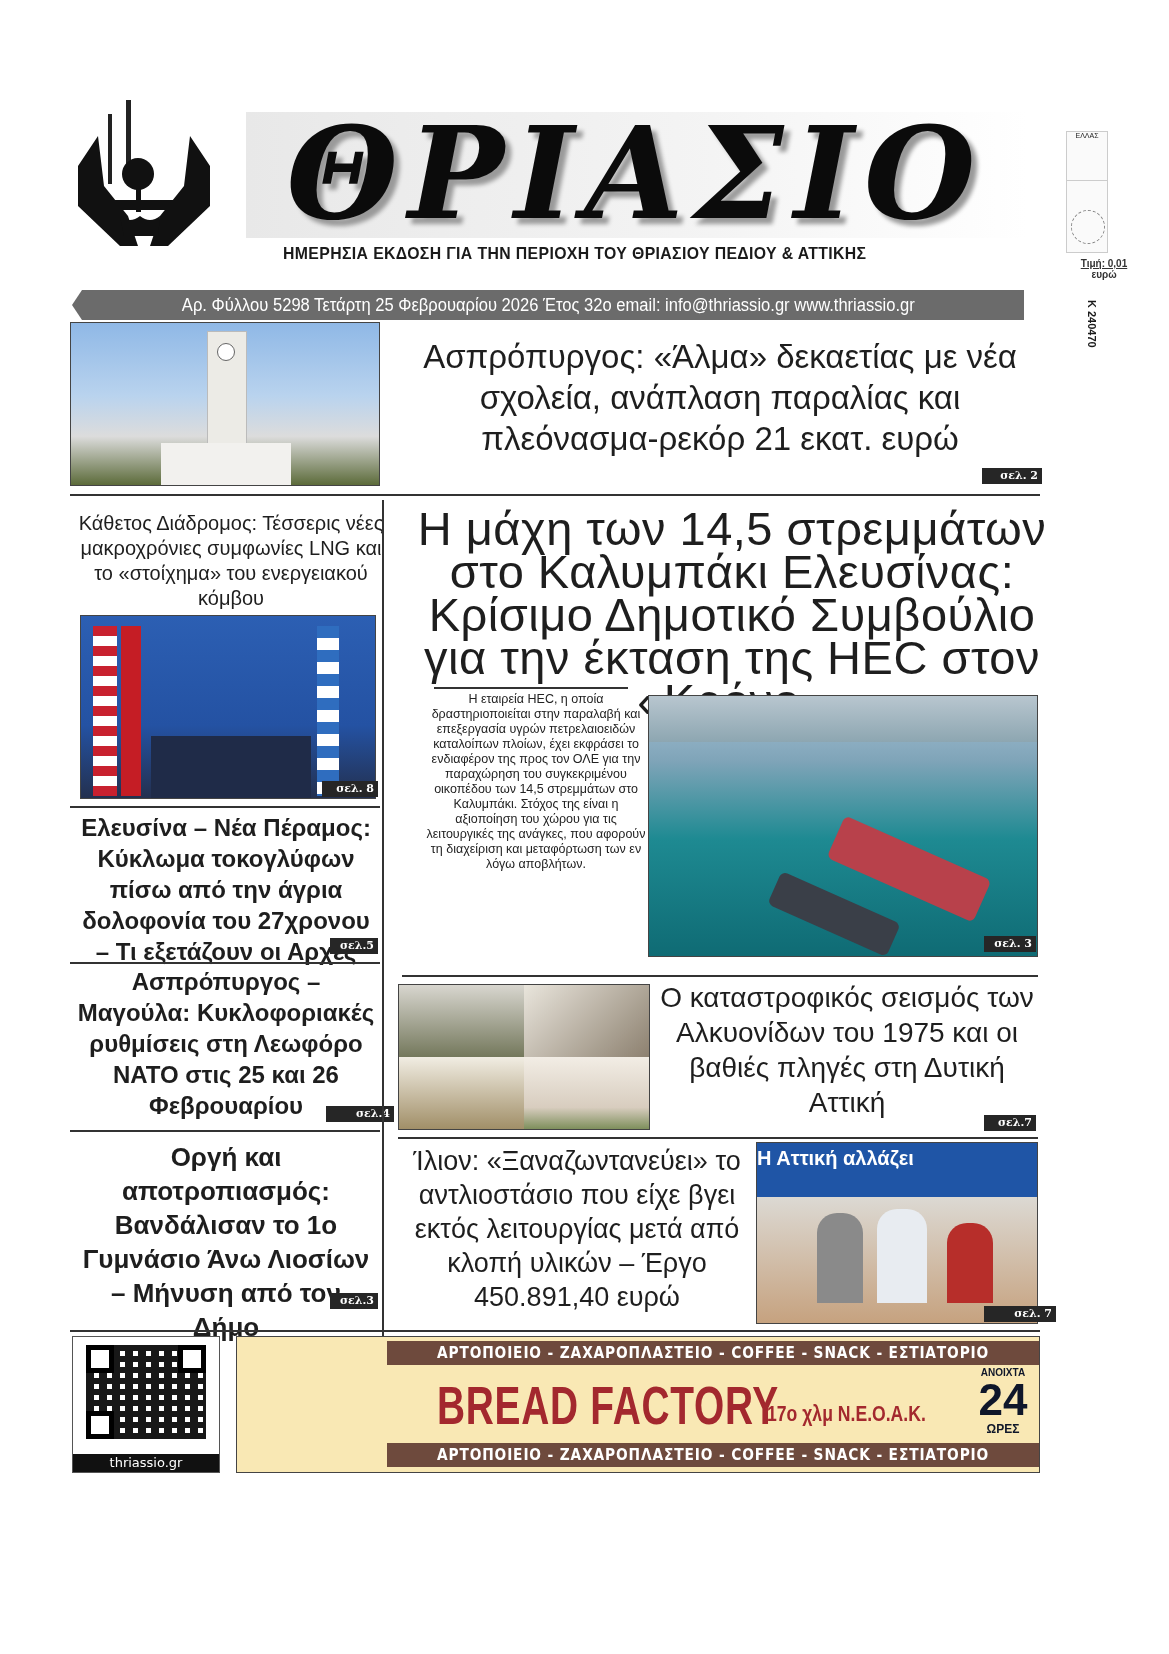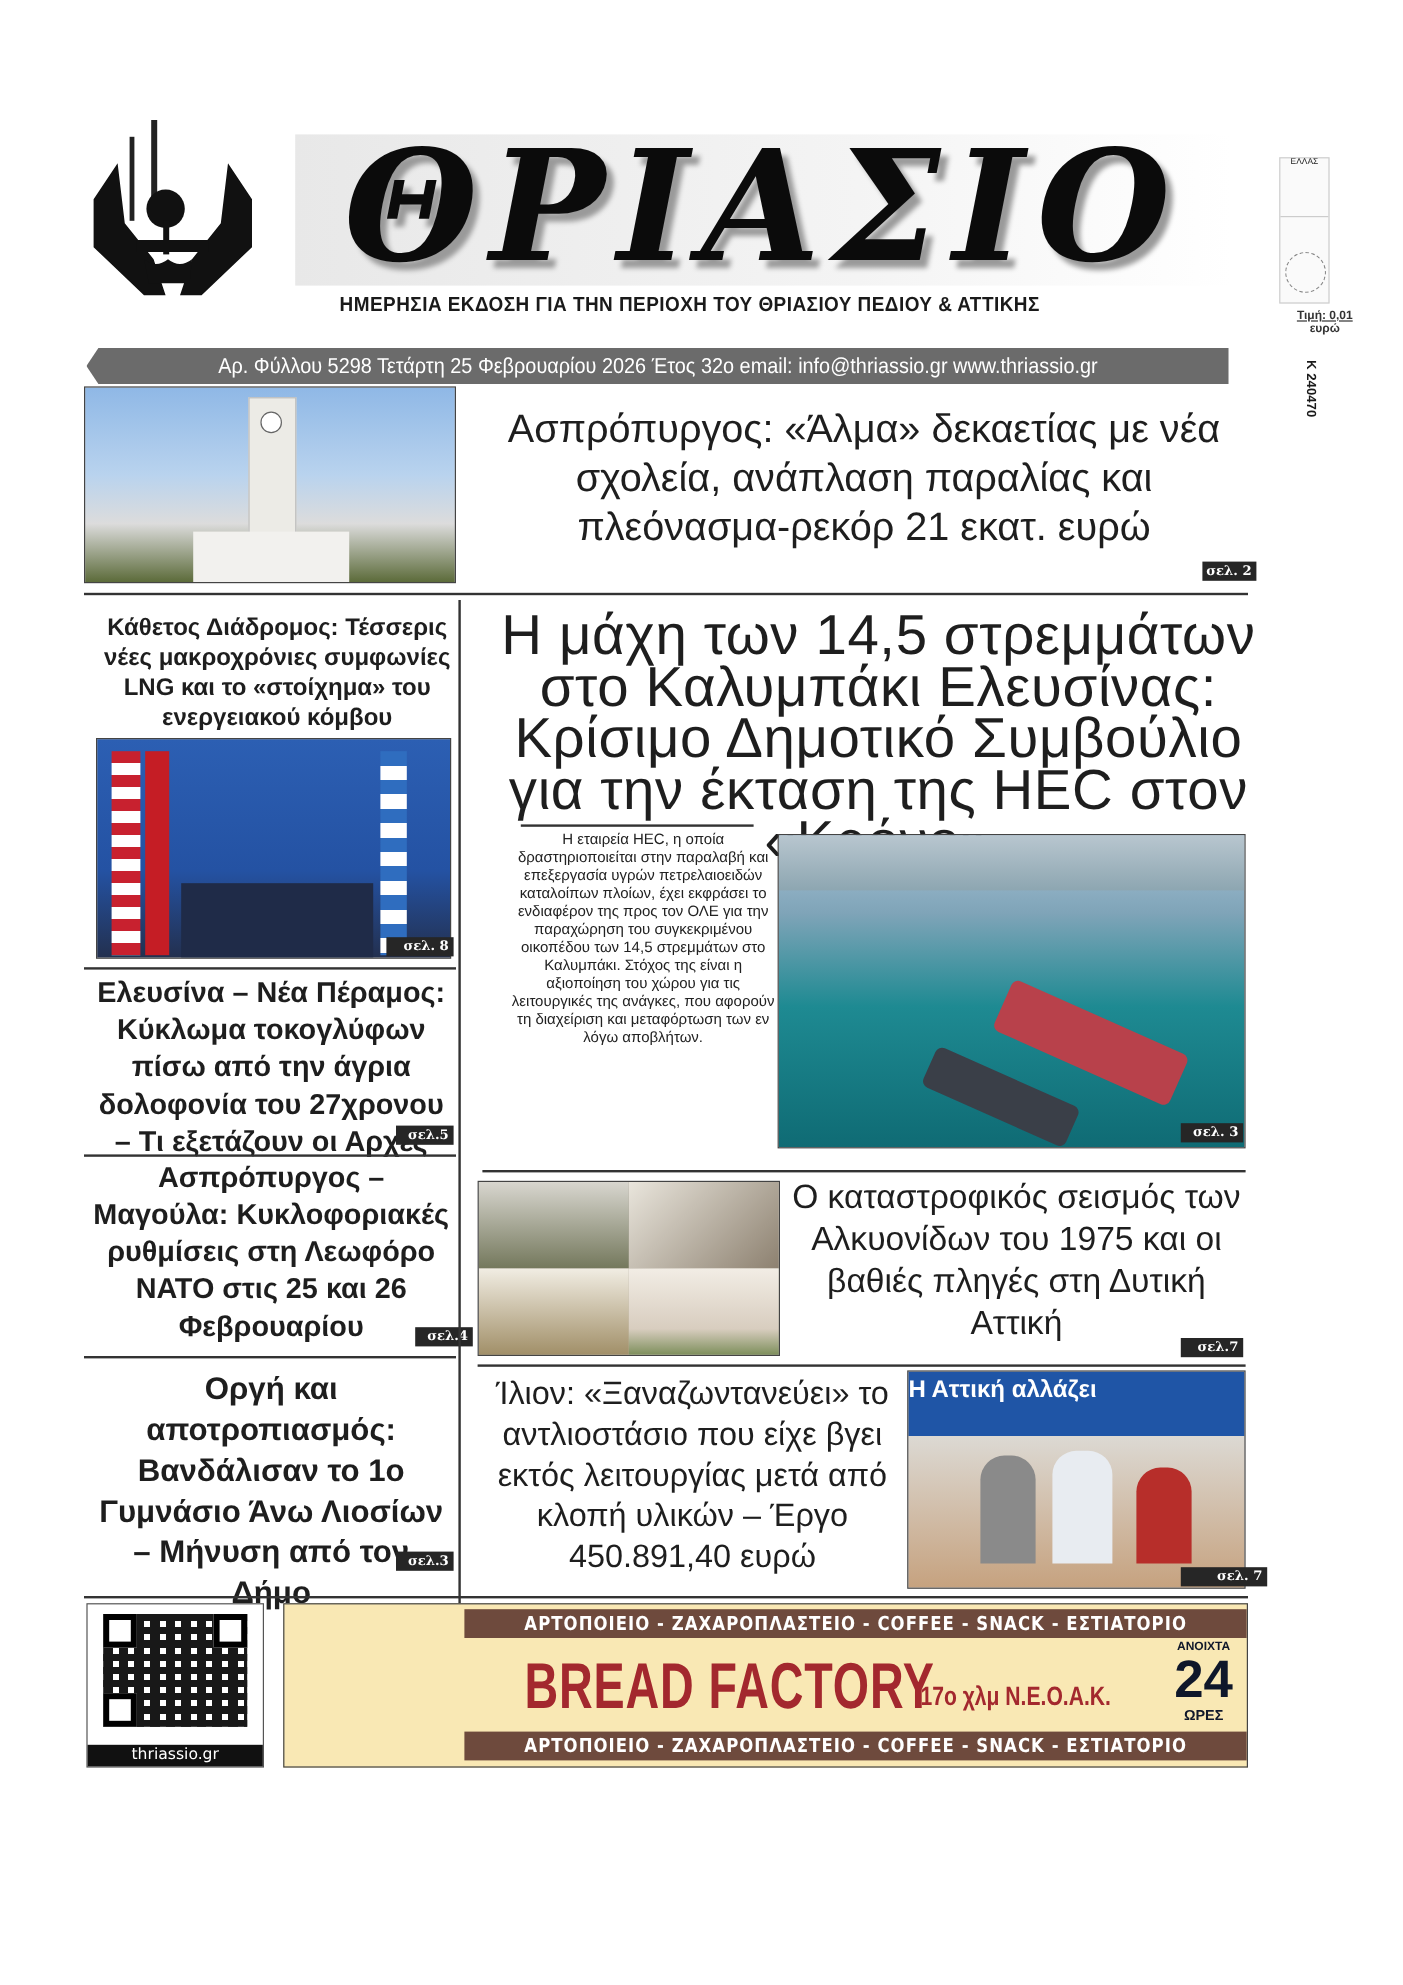--- a/index.html
+++ b/index.html
@@ -26,21 +26,21 @@
   .ph-flags { background:linear-gradient(180deg,#2c5fb3 0%,#2452a3 60%,#23304f 100%); }
   .ph-port { background:linear-gradient(180deg,#a9c3d7 0%,#7fa4b8 25%,#1e8a92 55%,#0f6b74 100%); }
   .ph-quake { background:linear-gradient(135deg,#b9b2a3 0%,#7d7566 40%,#c9c2b4 70%,#8a8f7a 100%); }
   .ph-office { background:linear-gradient(180deg,#1f55a6 0%,#1f55a6 30%,#dcd9d3 30%,#c6a27f 100%); }
   .ph-banner-text { position:absolute; left:0; top:4px; width:100%; text-align:left; color:#fff; font-weight:bold; font-size:20px; }
   
   .hl { text-align:center; font-family:"Liberation Sans", sans-serif; color:#1e1e1e; }
   .hl-top { left:400px; top:336px; width:640px; font-size:33px; line-height:41px; }
   .hl-main { left:412px; top:507px; width:640px; font-size:47px; line-height:43px; font-weight:normal; letter-spacing:0.5px; }
   .hl-left { font-weight:bold; font-size:24px; line-height:31px; }
-  .hl-lng { left:72px; top:511px; width:318px; font-size:20px; line-height:25px; font-weight:bold; }
+  .hl-lng { left:72px; top:511px; width:318px; font-size:20px; line-height:25px; font-weight:normal; }
   .body-text { left:426px; top:686px; width:220px; font-size:12.5px; line-height:15px; text-align:center; color:#222; }
   .body-rule { left:434px; top:687px; width:194px; height:1.5px; background:#333; }
   .hl-right { font-size:28px; line-height:35px; }
   .badge { background:#262626; color:#fff; font-family:"DejaVu Serif", serif; font-weight:bold; font-size:11px; height:16px; line-height:16px; text-align:right; padding-right:4px; box-sizing:border-box; }
   
   .qr { left:72px; top:1336px; width:146px; height:135px; border:1.5px solid #555; background:#fff; }
   .qr-grid { position:absolute; left:13px; top:8px; width:120px; height:94px;
      background:
        repeating-linear-gradient(90deg,#000 0 8px,transparent 8px 13px),
        repeating-linear-gradient(0deg,#000 0 6px,#fff 6px 11px);
@@ -88,40 +88,40 @@
   <div>ευρώ</div>
 </div>
 <div class="abs kcode">Κ 240470</div>
 
 <div class="abs photo ph-sky" style="left:70px;top:322px;width:308px;height:162px;">
   <div style="position:absolute;left:136px;top:8px;width:38px;height:140px;background:#ecebe6;border:1px solid #bbb;"></div>
   <div style="position:absolute;left:146px;top:20px;width:16px;height:16px;border-radius:50%;background:#fff;border:1px solid #666;"></div>
   <div style="position:absolute;left:90px;top:120px;width:130px;height:42px;background:#f2f1ee;"></div>
 </div>
 <div class="abs hl hl-top">Ασπρόπυργος: «Άλμα» δεκαετίας με νέα σχολεία, ανάπλαση παραλίας και πλεόνασμα-ρεκόρ 21 εκατ. ευρώ</div>
-<div class="abs badge" style="left:982px;top:468px;width:45px;margin-left:20px;">σελ. 2</div>
+<div class="abs badge" style="left:982px;top:468px;width:60px;">σελ. 2</div>
 
 <div class="abs hrule" style="left:70px;top:494px;width:970px;"></div>
 
 <div class="abs hl hl-lng">Κάθετος Διάδρομος: Τέσσερις νέες μακροχρόνιες συμφωνίες LNG και το «στοίχημα» του ενεργειακού κόμβου</div>
 <div class="abs photo ph-flags" style="left:80px;top:615px;width:294px;height:182px;">
   <div style="position:absolute;left:12px;top:10px;width:24px;height:170px;background:repeating-linear-gradient(180deg,#c8212f 0 10px,#fff 10px 20px);"></div>
   <div style="position:absolute;left:40px;top:10px;width:20px;height:170px;background:#c51d25;"></div>
   <div style="position:absolute;left:236px;top:10px;width:22px;height:170px;background:repeating-linear-gradient(180deg,#2f6dbf 0 12px,#fff 12px 24px);"></div>
   <div style="position:absolute;left:70px;top:120px;width:160px;height:62px;background:#1f2b48;"></div>
 </div>
 <div class="abs badge" style="left:322px;top:781px;width:56px;">σελ. 8</div>
 
 <div class="abs hrule" style="left:70px;top:806px;width:310px;"></div>
 <div class="abs hl hl-left" style="left:76px;top:812px;width:300px;">Ελευσίνα – Νέα Πέραμος: Κύκλωμα τοκογλύφων πίσω από την άγρια δολοφονία του 27χρονου – Τι εξετάζουν οι Αρχές</div>
 <div class="abs badge" style="left:330px;top:938px;width:48px;">σελ.5</div>
 
 <div class="abs hrule" style="left:70px;top:962px;width:310px;"></div>
 <div class="abs hl hl-left" style="left:76px;top:966px;width:300px;">Ασπρόπυργος – Μαγούλα: Κυκλοφοριακές ρυθμίσεις στη Λεωφόρο ΝΑΤΟ στις 25 και 26 Φεβρουαρίου</div>
-<div class="abs badge" style="left:346px;top:1106px;width:48px;">σελ.4</div>
+<div class="abs badge" style="left:326px;top:1106px;width:68px;">σελ.4</div>
 
 <div class="abs hrule" style="left:70px;top:1130px;width:310px;"></div>
 <div class="abs hl hl-left" style="left:76px;top:1140px;width:300px;font-size:26px;line-height:34px;">Οργή και αποτροπιασμός: Βανδάλισαν το 1ο Γυμνάσιο Άνω Λιοσίων – Μήνυση από τον Δήμο</div>
 <div class="abs badge" style="left:330px;top:1293px;width:48px;">σελ.3</div>
 
 <div class="abs vrule" style="left:382px;top:500px;height:850px;width:1.5px;"></div>
 
 <div class="abs hl hl-main">Η μάχη των 14,5 στρεμμάτων στο Καλυμπάκι Ελευσίνας: Κρίσιμο Δημοτικό Συμβούλιο για την έκταση της HEC στον «Κρόνο»</div>
 <div class="abs body-rule"></div>
 <div class="abs body-text" style="top:692px;">Η εταιρεία HEC, η οποία δραστηριοποιείται στην παραλαβή και επεξεργασία υγρών πετρελαιοειδών καταλοίπων πλοίων, έχει εκφράσει το ενδιαφέρον της προς τον ΟΛΕ για την παραχώρηση του συγκεκριμένου οικοπέδου των 14,5 στρεμμάτων στο Καλυμπάκι. Στόχος της είναι η αξιοποίηση του χώρου για τις λειτουργικές της ανάγκες, που αφορούν τη διαχείριση και μεταφόρτωση των εν λόγω αποβλήτων.</div>

